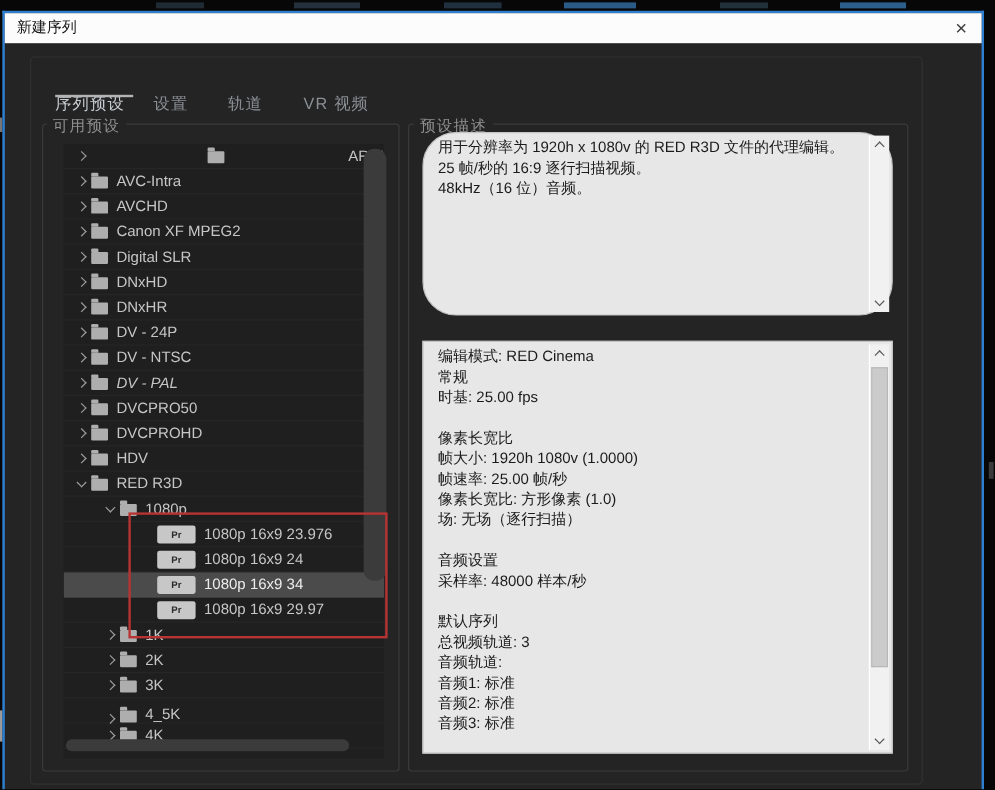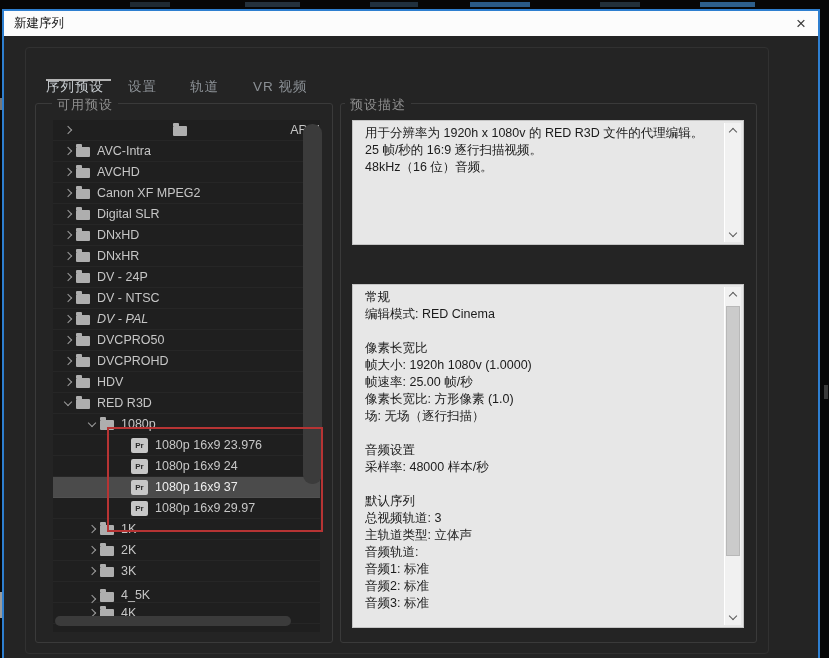--- a/index.html
+++ b/index.html
@@ -37,21 +37,21 @@
   .tree-row.selected{background:#4b4b4b;color:#ededed;}
   .chev-wrap{width:17px;display:inline-flex;justify-content:center;flex:none;}
   .chev{display:inline-block;width:6px;height:6px;
         border-right:1.5px solid #9d9d9d;border-bottom:1.5px solid #9d9d9d;
         transform:rotate(-45deg);margin-top:-1px;}
   .chev.open{transform:rotate(45deg);margin-top:-3px;}
   .folder-ico{position:relative;width:14px;height:10px;background:#aeaeae;border-radius:1px;
               flex:none;margin-top:1px;}
   .folder-ico::before{content:"";position:absolute;top:-3px;left:0;width:6px;height:3px;
               background:#aeaeae;border-radius:1px 1px 0 0;}
-  .pr-ico{width:17px;height:15px;background:#c7c7c7;border-radius:2px;color:#2b2b2b;
+  .pr-ico{width:32px;height:15px;background:#c7c7c7;border-radius:2px;color:#2b2b2b;
           font-size:8px;font-weight:bold;display:inline-flex;align-items:center;
           justify-content:center;flex:none;}
   .row-label{margin-left:7px;}
 
   
   .tree-vthumb{position:absolute;left:303px;top:124px;width:19px;height:360px;
                border-radius:9px;background:#3b3b3b;}
   .tree-hthumb{position:absolute;left:55px;top:616px;width:236px;height:10px;
                border-radius:5px;background:#3b3b3b;}
 
@@ -97,21 +97,21 @@
 
   <div class="tab-page"></div>
 
   <span class="tab active" style="left:46px;">序列预设</span>
   <span class="tab" style="left:128px;">设置</span>
   <span class="tab" style="left:190px;">轨道</span>
   <span class="tab" style="left:253px;">VR 视频</span>
   <div class="tab-underline"></div>
 
   <div class="groupbox" style="left:35px;top:103px;width:298px;height:540px;"></div>
-  <span class="group-legend" style="left:52px;">可用预设</span>
+  <span class="group-legend" style="left:39px;">可用预设</span>
 
   <div class="tree-list" id="tree-list">
       <div class="tree-row" style="padding-left: 6px; justify-content: space-between;">
         <span class="chev-wrap">
           <span class="chev"></span>
         </span>
         <span class="folder-ico"></span>
         <span class="row-label">ARRI</span>
       </div>
       <div class="tree-row" style="padding-left: 6px;">
@@ -215,21 +215,21 @@
       <div class="tree-row" style="padding-left: 78px;">
         <span class="pr-ico">Pr</span>
         <span class="row-label">1080p 16x9 23.976</span>
       </div>
       <div class="tree-row" style="padding-left: 78px;">
         <span class="pr-ico">Pr</span>
         <span class="row-label">1080p 16x9 24</span>
       </div>
       <div class="tree-row selected" style="padding-left: 78px;">
         <span class="pr-ico">Pr</span>
-        <span class="row-label">1080p 16x9 37</span>
+        <span class="row-label">1080p 16x9 34</span>
       </div>
       <div class="tree-row" style="padding-left: 78px;">
         <span class="pr-ico">Pr</span>
         <span class="row-label">1080p 16x9 29.97</span>
       </div>
       <div class="tree-row" style="padding-left: 30px;">
         <span class="chev-wrap">
           <span class="chev"></span>
         </span>
         <span class="folder-ico"></span>
@@ -265,49 +265,49 @@
       </div>
     </div>
   <div class="tree-vthumb"></div>
   <div class="tree-hthumb"></div>
 
   <div class="red-annotation" style="border-color: rgb(183, 52, 52);"></div>
 
   <div class="groupbox" style="left:340px;top:103px;width:417px;height:540px;"></div>
   <span class="group-legend" style="left:345px;">预设描述</span>
 
-  <div class="desc-box" style="top:120px;height:125px;">
+  <div class="desc-box" style="top:110px;height:153px;border-radius:28px;">
     <div class="desc-text" id="summary-text">
         <div class="desc-line">用于分辨率为 1920h x 1080v 的 RED R3D 文件的代理编辑。</div>
         <div class="desc-line">25 帧/秒的 16:9 逐行扫描视频。</div>
         <div class="desc-line">48kHz（16 位）音频。</div>
       </div>
     <div class="sb">
       <span class="sb-chev up"></span>
       <span class="sb-chev down"></span>
     </div>
   </div>
 
   <div class="desc-box" style="top:284px;height:344px;">
     <div class="desc-text" id="details-text">
+        <div class="desc-line">编辑模式: RED Cinema</div>
         <div class="desc-line">常规</div>
-        <div class="desc-line">编辑模式: RED Cinema</div>
+        <div class="desc-line">时基: 25.00 fps</div>
         <div class="desc-line">&nbsp;</div>
         <div class="desc-line">像素长宽比</div>
         <div class="desc-line">帧大小: 1920h 1080v (1.0000)</div>
         <div class="desc-line">帧速率: 25.00 帧/秒</div>
         <div class="desc-line">像素长宽比: 方形像素 (1.0)</div>
         <div class="desc-line">场: 无场（逐行扫描）</div>
         <div class="desc-line">&nbsp;</div>
         <div class="desc-line">音频设置</div>
         <div class="desc-line">采样率: 48000 样本/秒</div>
         <div class="desc-line">&nbsp;</div>
         <div class="desc-line">默认序列</div>
         <div class="desc-line">总视频轨道: 3</div>
-        <div class="desc-line">主轨道类型: 立体声</div>
         <div class="desc-line">音频轨道:</div>
         <div class="desc-line">音频1: 标准</div>
         <div class="desc-line">音频2: 标准</div>
         <div class="desc-line">音频3: 标准</div>
       </div>
     <div class="sb">
       <span class="sb-chev up"></span>
       <div class="sb-thumb" style="top:19px;height:250px;"></div>
       <span class="sb-chev down"></span>
     </div>

